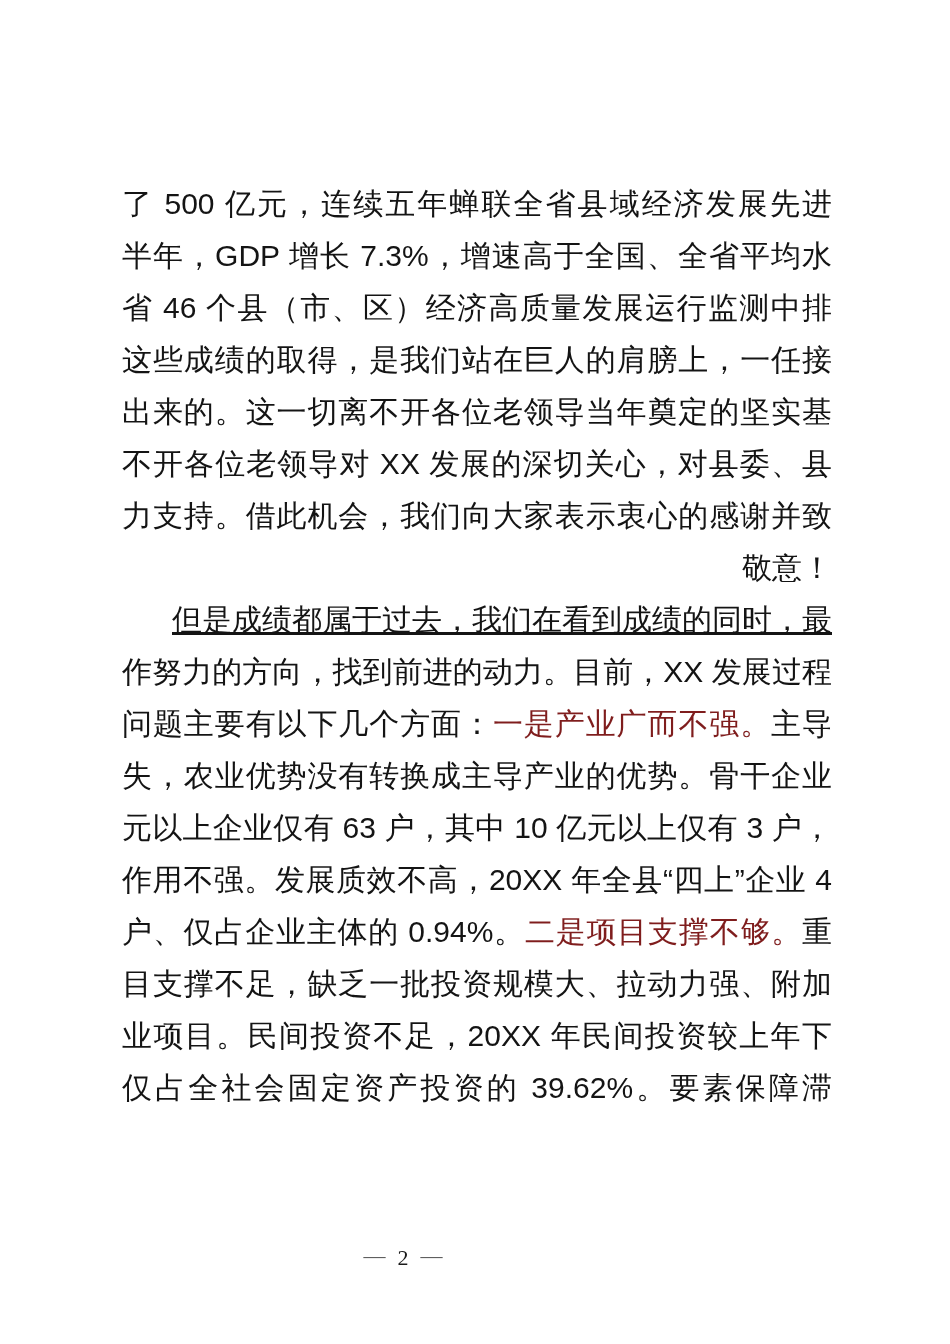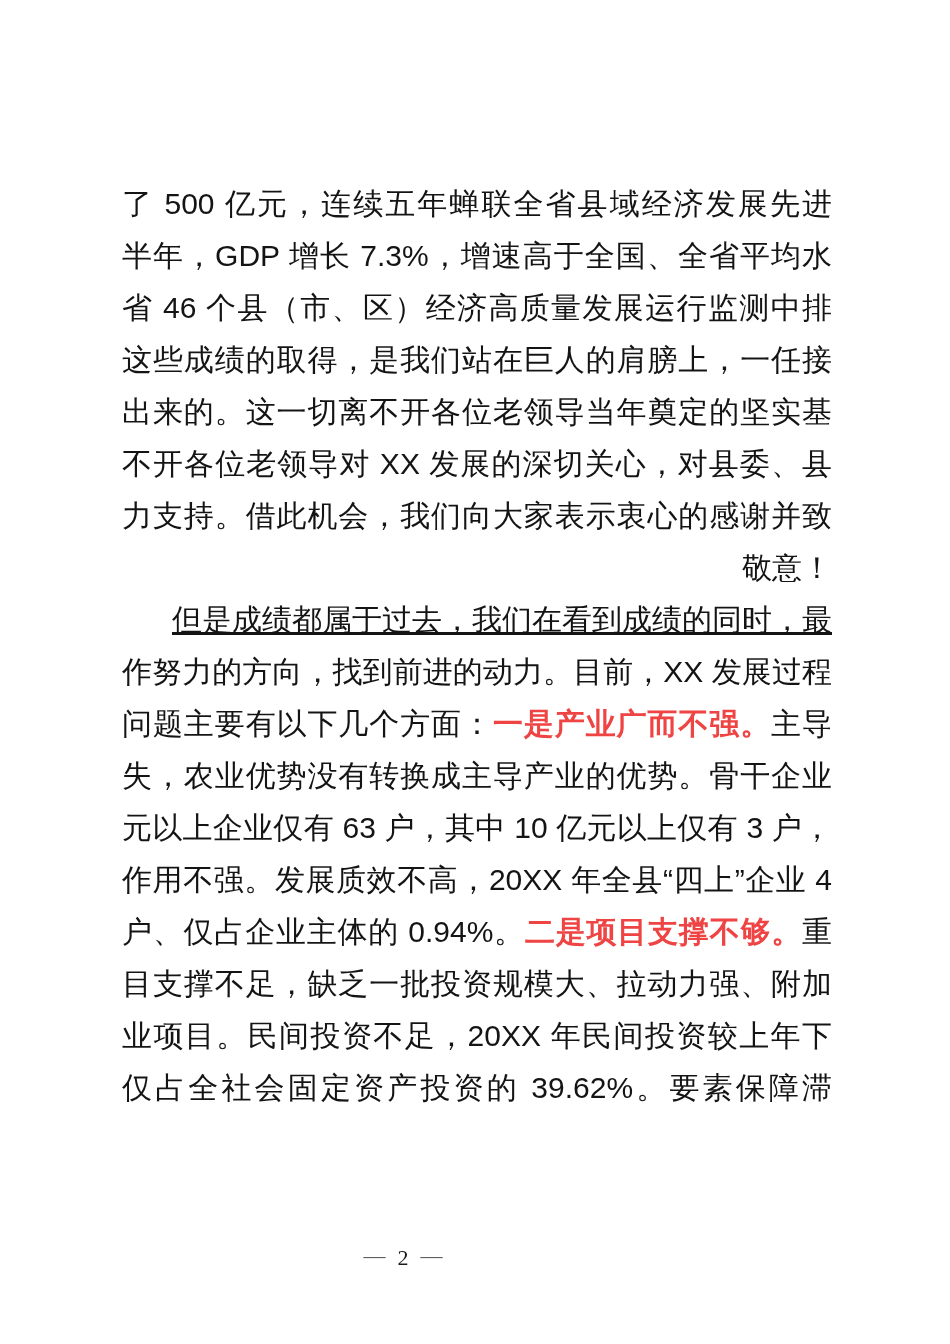--- a/index.html
+++ b/index.html
@@ -33,22 +33,22 @@
   .line.just {
     text-align: justify;
     text-align-last: justify;
     text-justify: inter-character;
   }
   .line.indent {
     text-indent: 50px;
     text-decoration: underline;
   }
   .b {
-    font-weight: 700;
-    color: #ef4444;
+    font-weight: 400;
+    color: #7f1d1d;
   }
   #page-number {
     position: absolute;
     top: 1247px;
     left: 403px;
     transform: translateX(-50%);
     white-space: nowrap;
     font-family: "Liberation Serif", "DejaVu Serif", serif;
     font-size: 22px;
     line-height: 22px;

